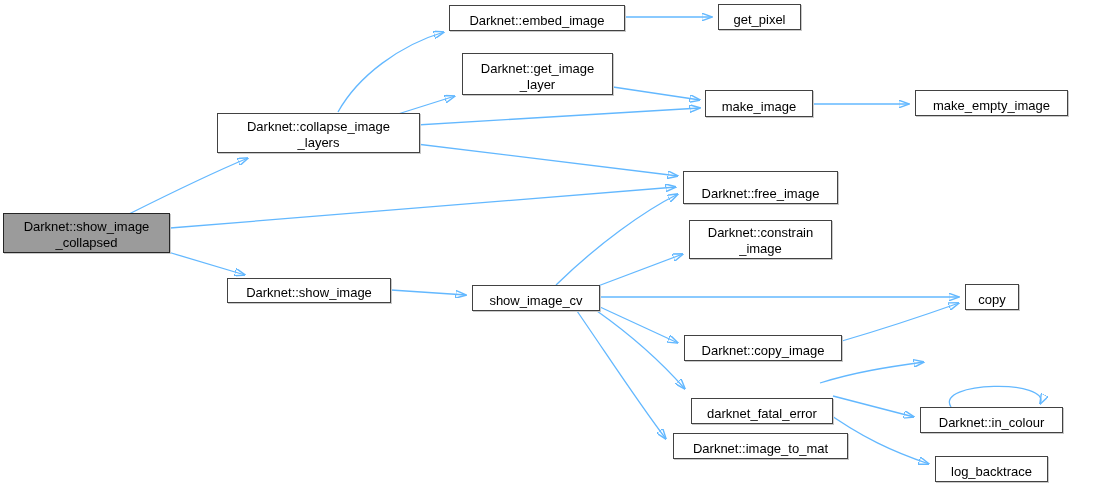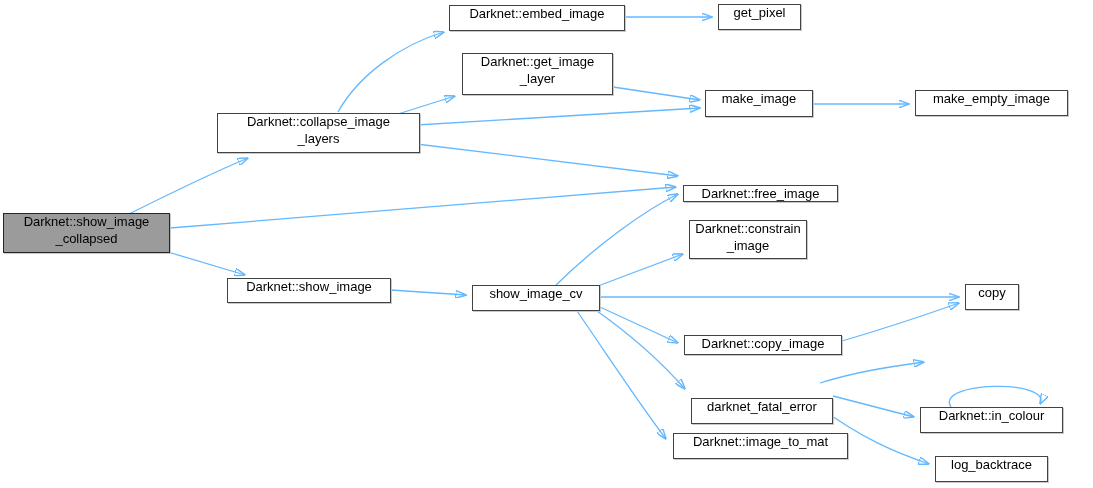--- a/index.html
+++ b/index.html
@@ -27,21 +27,21 @@
     width:1093px;height:488px;
   }
   .edges path{
     fill:none;
     stroke:var(--edge);
     stroke-width:1.3;
   }
   .node{
     position:absolute;
     display:flex;
-    align-items:flex-start;
+    align-items:flex-end;
     justify-content:center;
     background:var(--node-fill);
     border:1px solid var(--node-border);
     box-shadow:1px 1px 0 0 #c9c9c9;
     color:var(--text);
     font-size:13px;
     line-height:1.28;
     text-align:center;
     white-space:pre-line;
     cursor:pointer;
@@ -110,42 +110,42 @@
   </div>
 
   <div class="node" style="left:705px;top:90px;width:108px;height:27px">
     <span>make_image</span>
   </div>
 
   <div class="node" style="left:915px;top:90px;width:153px;height:26px">
     <span>make_empty_image</span>
   </div>
 
-  <div class="node" style="left:683px;top:185px;width:155px;height:17px">
+  <div class="node" style="left:683px;top:171px;width:155px;height:33px">
     <span>Darknet::free_image</span>
   </div>
 
-  <div class="node" style="left:689px;top:220px;width:118px;height:39px">
+  <div class="node" style="left:689px;top:220px;width:143px;height:39px">
     <span>Darknet::constrain
 _image</span>
   </div>
 
   <div class="node" style="left:227px;top:278px;width:164px;height:25px">
     <span>Darknet::show_image</span>
   </div>
 
   <div class="node" style="left:472px;top:285px;width:128px;height:26px">
     <span>show_image_cv</span>
   </div>
 
   <div class="node" style="left:965px;top:284px;width:54px;height:26px">
     <span>copy</span>
   </div>
 
-  <div class="node" style="left:684px;top:335px;width:158px;height:20px">
+  <div class="node" style="left:684px;top:335px;width:158px;height:26px">
     <span>Darknet::copy_image</span>
   </div>
 
 
   <div class="node" style="left:691px;top:398px;width:142px;height:26px">
     <span>darknet_fatal_error</span>
   </div>
 
   <div class="node" style="left:673px;top:433px;width:175px;height:26px">
     <span>Darknet::image_to_mat</span>

